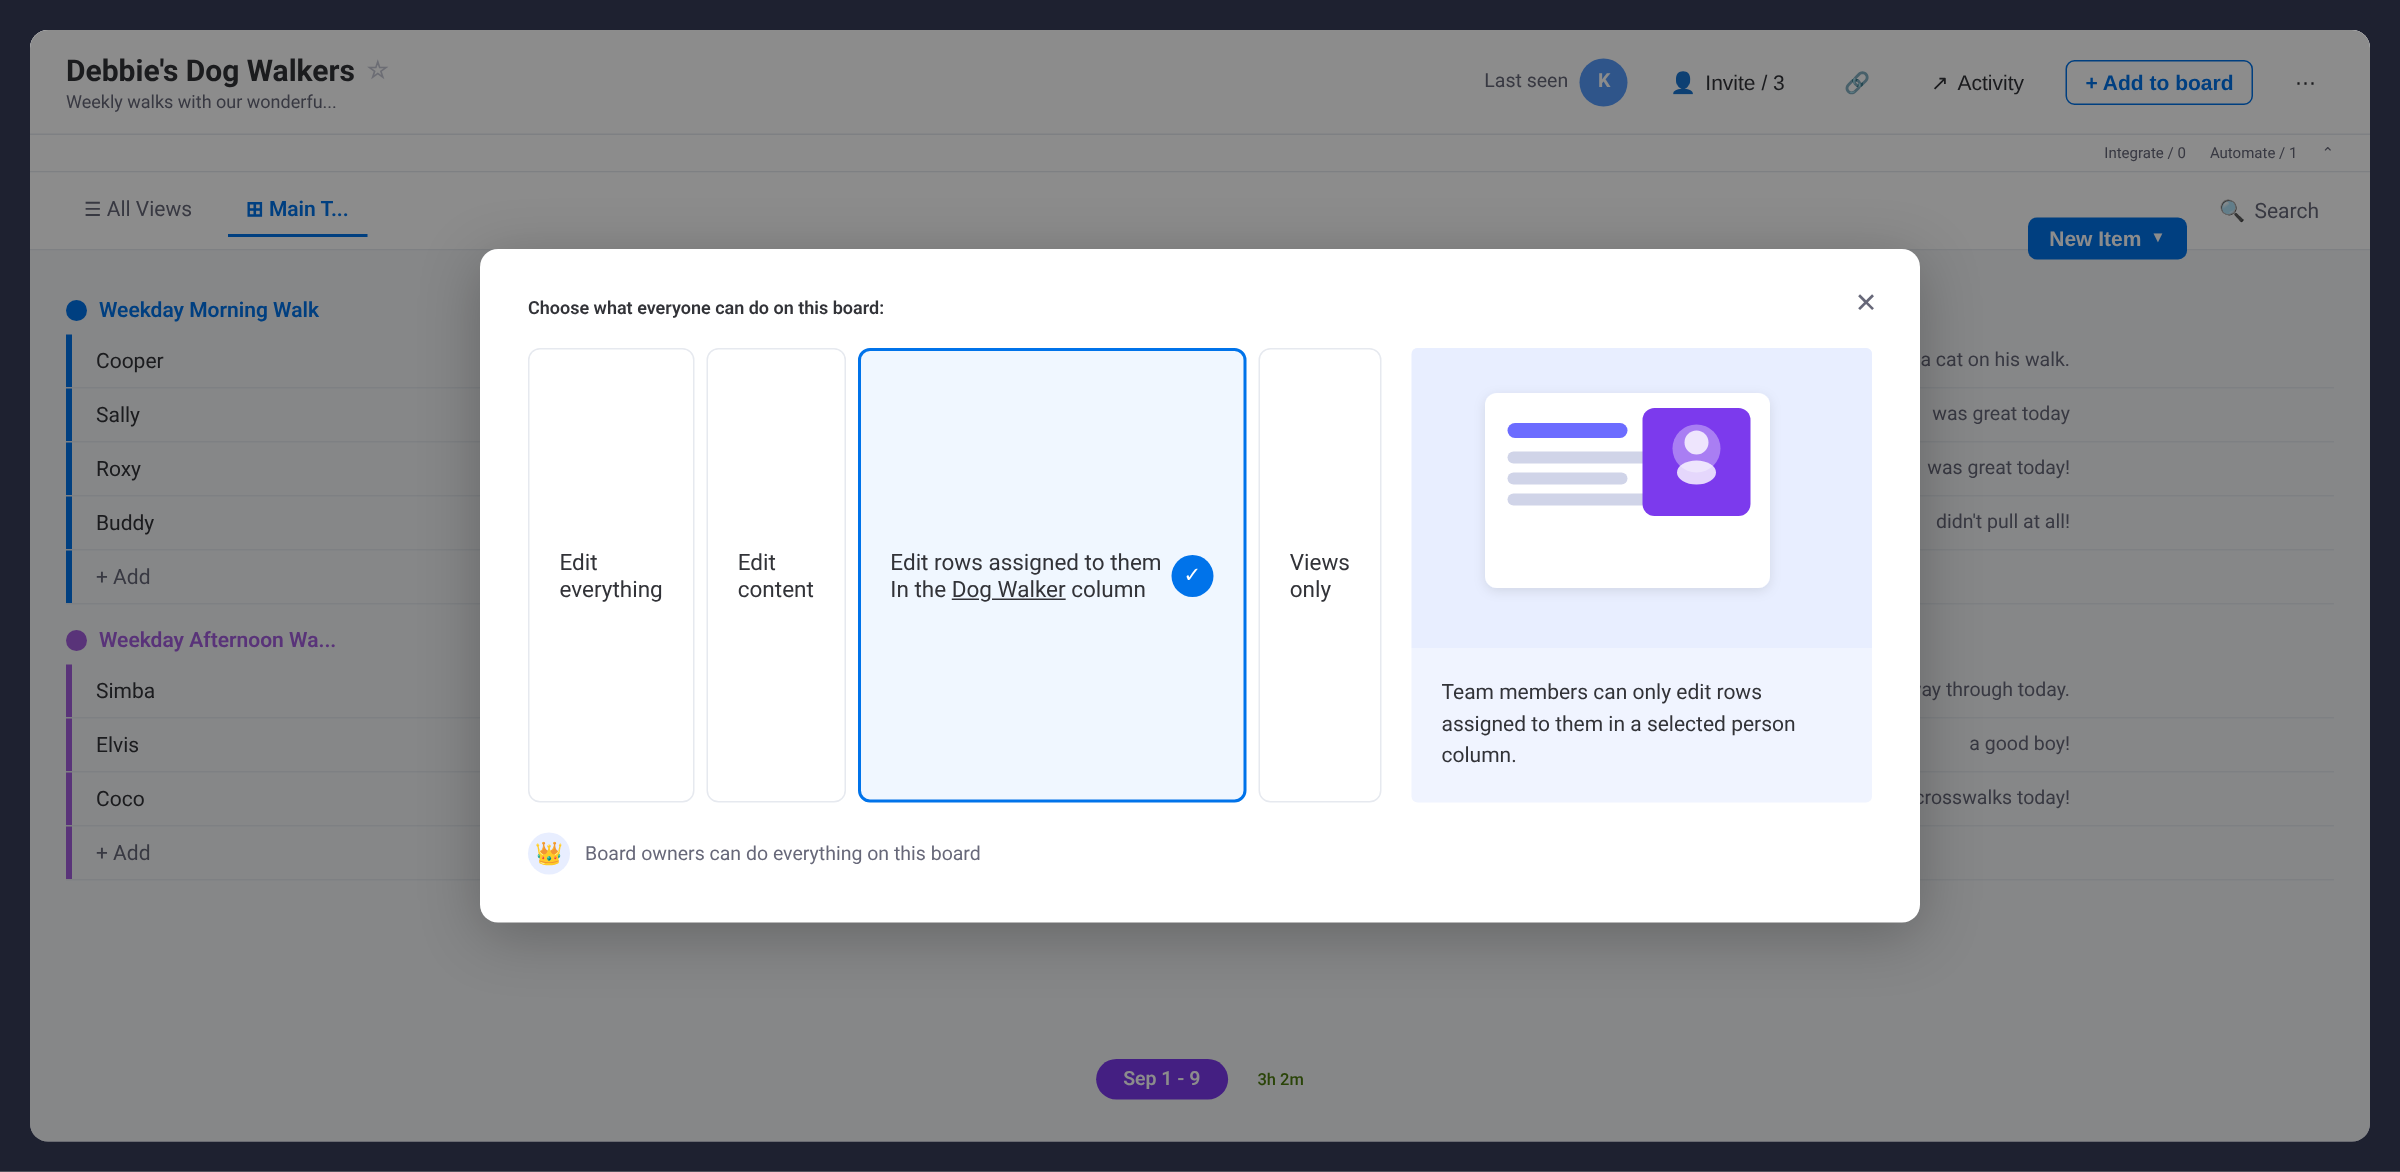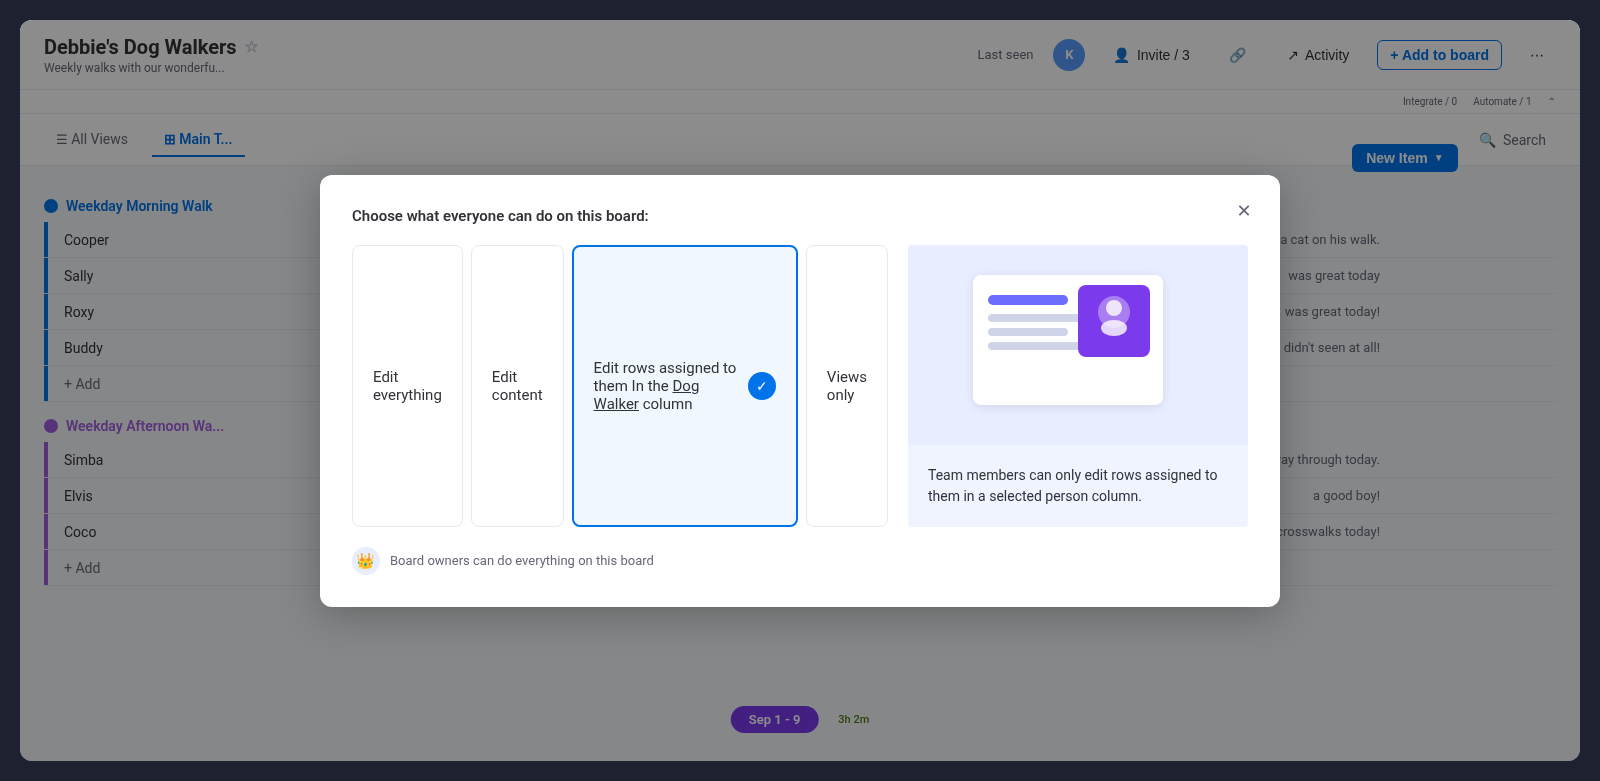--- a/index.html
+++ b/index.html
@@ -93,21 +93,21 @@
       align-items: center;
       justify-content: center;
       color: #fff;
       font-size: 13px;
       font-weight: 700;
     }
 
     .last-seen {
       display: flex;
       align-items: center;
-      gap: 20px;
+      gap: 8px;
       font-size: 13px;
       color: #676879;
     }
 
     .toolbar {
       background: #fff;
       padding: 0 24px;
       display: flex;
       align-items: center;
       gap: 12px;
@@ -238,21 +238,21 @@
     }
 
     .modal-title {
       font-size: 22px;
       font-weight: 700;
       color: #323338;
       margin-bottom: 20px;
     }
 
     .modal-subtitle {
-      font-size: 15px;
+      font-size: 12px;
       font-weight: 600;
       color: #323338;
       margin-bottom: 20px;
     }
 
     .modal-close {
       position: absolute;
       top: 20px;
       right: 20px;
       width: 32px;
@@ -313,21 +313,21 @@
       flex-shrink: 0;
     }
 
     .option-item .underline-text {
       text-decoration: underline;
       font-weight: 400;
     }
 
     
     .info-panel {
-      width: 340px;
+      width: 307px;
       flex-shrink: 0;
       background: #f0f4ff;
       border-radius: 4px;
       overflow: hidden;
       display: flex;
       flex-direction: column;
     }
 
     .info-illustration {
       background: #e8eeff;
@@ -498,21 +498,21 @@
         <span style="position:absolute;right:200px;font-size:13px;color:#676879;">was great today</span>
       </div>
       <div class="table-row">
         <div class="row-color"></div>
         <span class="row-name">Roxy</span>
         <span style="position:absolute;right:200px;font-size:13px;color:#676879;">was great today!</span>
       </div>
       <div class="table-row">
         <div class="row-color"></div>
         <span class="row-name">Buddy</span>
-        <span style="position:absolute;right:200px;font-size:13px;color:#676879;">didn't seen at all!</span>
+        <span style="position:absolute;right:200px;font-size:13px;color:#676879;">didn't pull at all!</span>
       </div>
       <div class="table-row">
         <div class="row-color"></div>
         <span class="row-name" style="color:#676879;">+ Add</span>
       </div>
     </div>
 
     <div class="group-section second-group">
       <div class="group-header">
         <div class="group-dot"></div>

